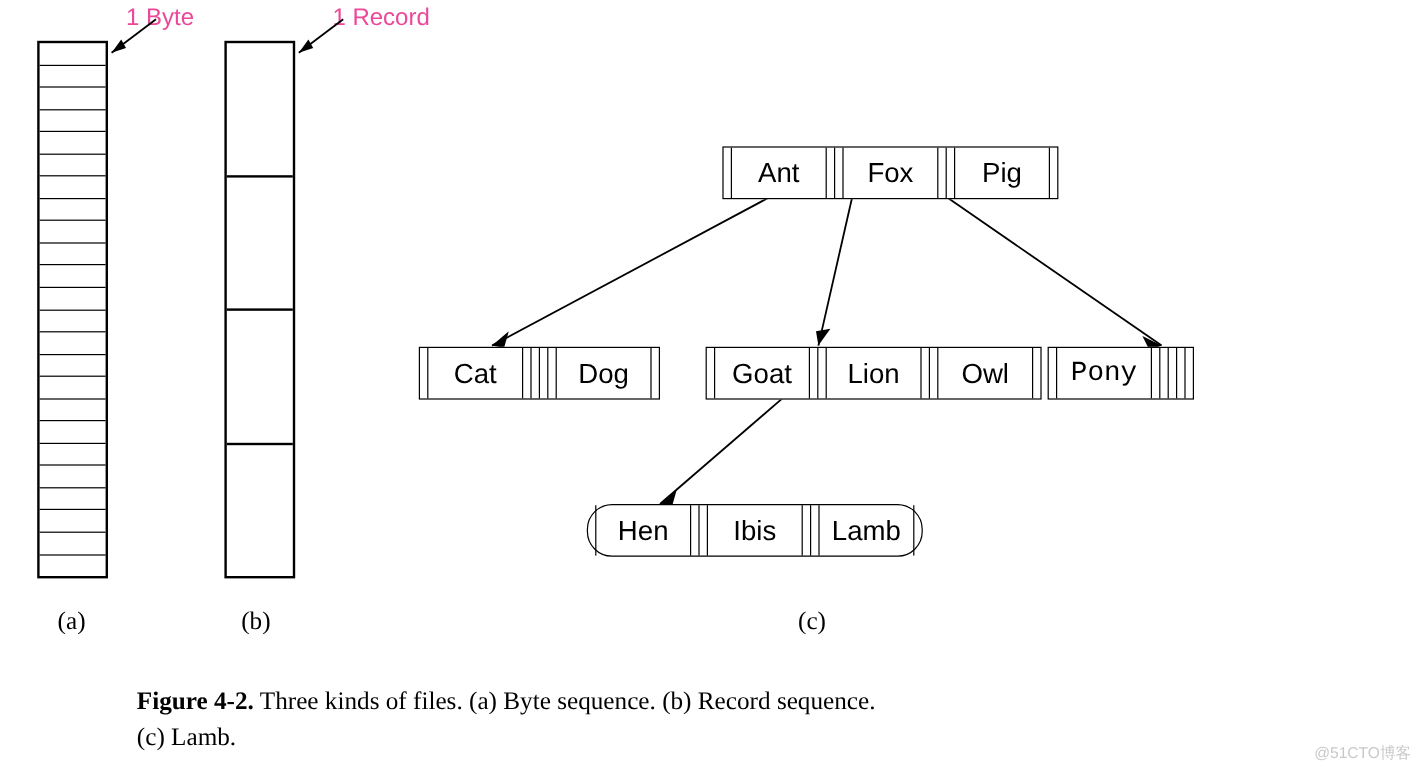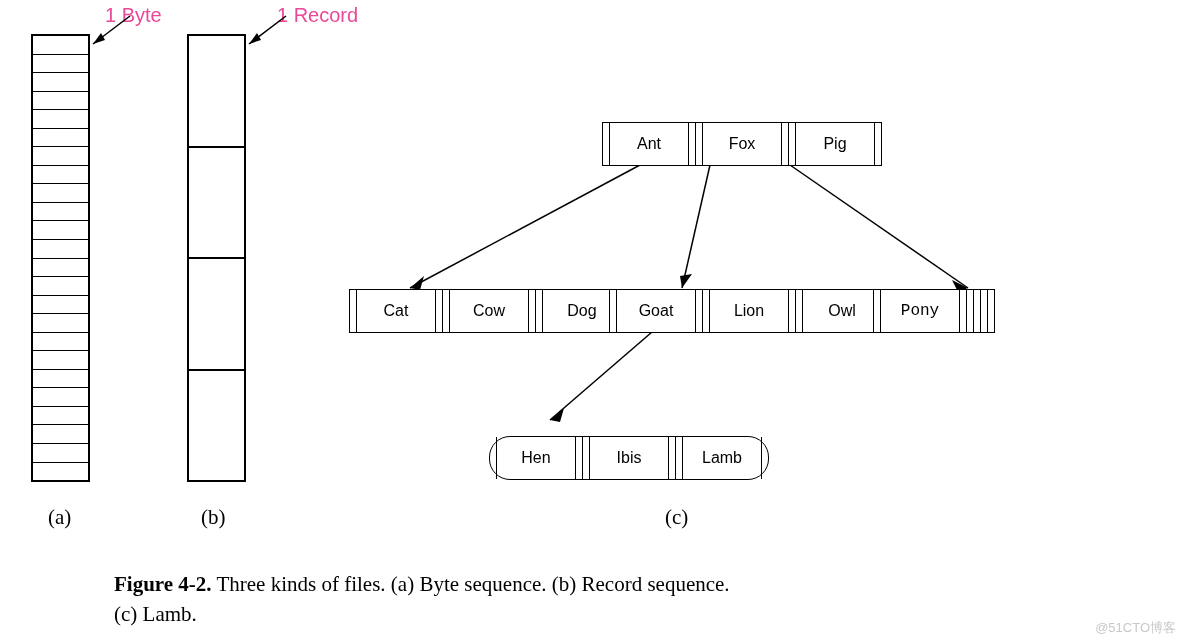--- a/index.html
+++ b/index.html
@@ -63,21 +63,21 @@
     display: flex;
     border: 1.5px solid #000;
     height: 42px;
     background: #fff;
   }
   .node .cell {
     border-left: 1.5px solid #000;
     display: flex;
     align-items: center;
     justify-content: center;
-    font-size: 16px;
+    font-size: 23px;
     padding: 0 10px;
     min-width: 58px;
     text-align: right;
   }
   .node .cell:first-child { border-left: none; }
   .node .bar {
     width: 6px;
     border-left: 1.5px solid #000;
   }
   .node .bar:first-child { border-left: none; }
@@ -183,28 +183,27 @@
     <div class="bar"></div>
     <div class="cell">Pig</div>
     <div class="bar"></div>
   </div>
 
 <div class="node" id="node-c1" style="left:349px; top:289px;">
     <div class="bar"></div>
     <div class="cell">Cat</div>
     <div class="bar"></div>
     <div class="bar"></div>
-    <div class="cell">Cow</div>
     <div class="bar"></div>
     <div class="bar"></div>
     <div class="cell">Dog</div>
     <div class="bar"></div>
   </div>
 
-<div class="node" id="node-c2" style="left:609px; top:289px;">
+<div class="node" id="node-c2" style="left:588px; top:289px;">
     <div class="bar"></div>
     <div class="cell">Goat</div>
     <div class="bar"></div>
     <div class="bar"></div>
     <div class="cell">Lion</div>
     <div class="bar"></div>
     <div class="bar"></div>
     <div class="cell">Owl</div>
     <div class="bar"></div>
   </div>
@@ -212,21 +211,21 @@
 <div class="node" id="node-c3" style="left:873px; top:289px;font-family:Liberation Mono, monospace;">
     <div class="bar"></div>
     <div class="cell">Pony</div>
     <div class="bar"></div>
     <div class="bar"></div>
     <div class="bar"></div>
     <div class="bar"></div>
     <div class="bar"></div>
   </div>
 
-<div class="node" id="node-gc" style="left:489px; top:436px;border-radius:21px;">
+<div class="node" id="node-gc" style="left:489px; top:420px;border-radius:21px;">
     <div class="bar"></div>
     <div class="cell">Hen</div>
     <div class="bar"></div>
     <div class="bar"></div>
     <div class="cell">Ibis</div>
     <div class="bar"></div>
     <div class="bar"></div>
     <div class="cell">Lamb</div>
     <div class="bar"></div>
   </div>

